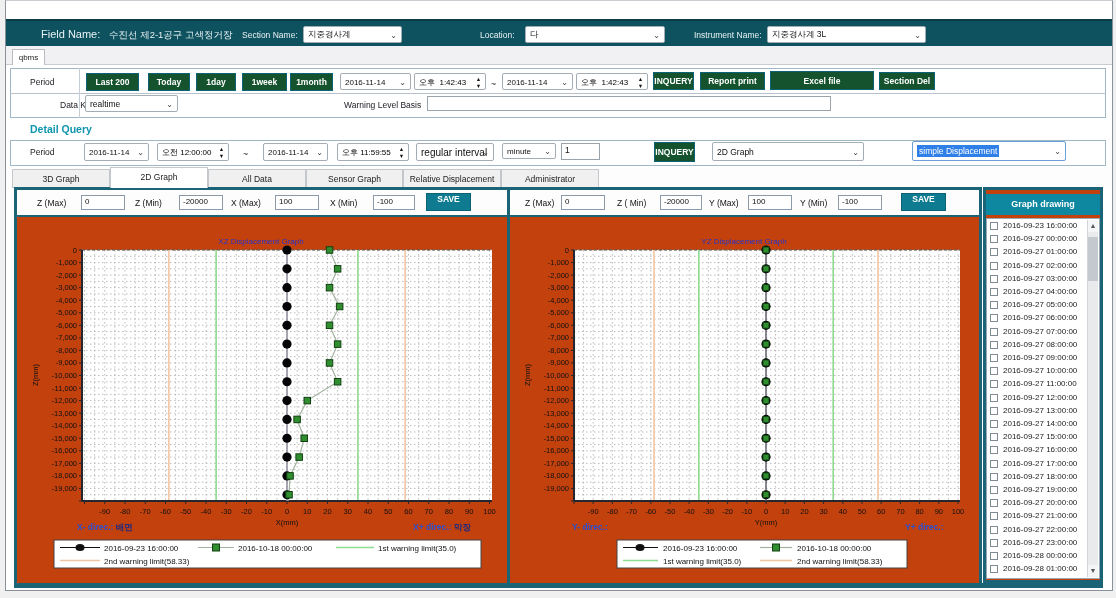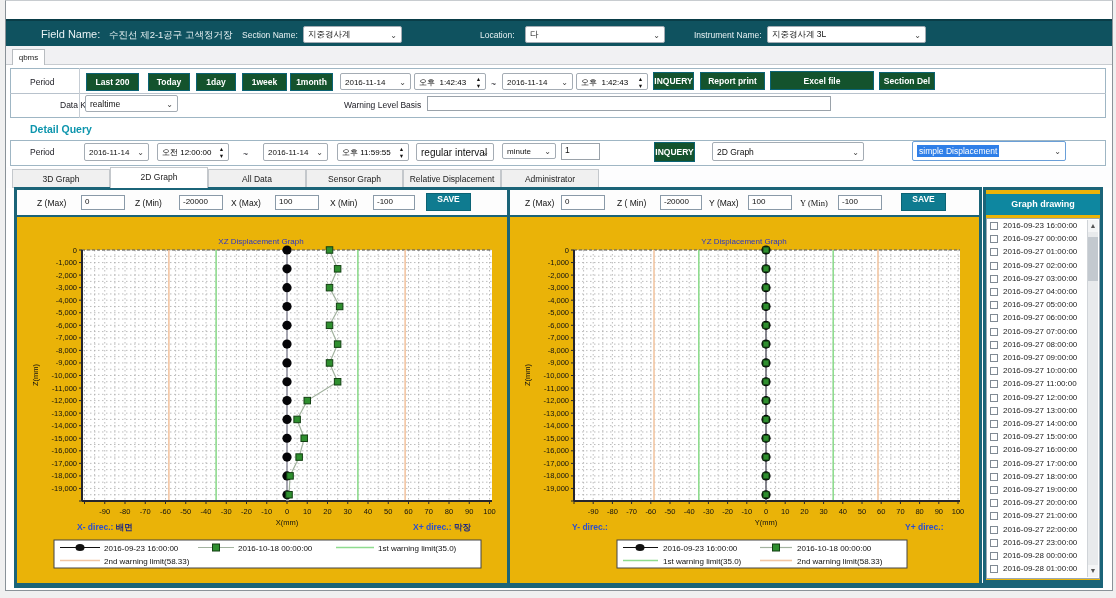--- a/index.html
+++ b/index.html
@@ -22,21 +22,21 @@
 .tealbtn { position:absolute; background:#14532d; color:#fff; font-size:8.5px; font-weight:bold; text-align:center; border:1px solid #0b6375; display:flex; align-items:center; justify-content:center; }
 .lab { position:absolute; font-size:8.5px; color:#1a1a22; }
 .inp { position:absolute; background:#fff; border:1px solid #9aa2aa; font-size:8.5px; color:#111; padding:1px 3px; }
 .spin { position:absolute; background:#fff; border:1px solid #a4acb4; border-radius:2px; font-size:8.5px; }
 .spin .t { position:absolute; left:4px; top:50%; transform:translateY(-50%); white-space:nowrap; }
 .spin .ud { position:absolute; right:2px; top:2px; bottom:1px; width:9px; font-size:5.5px; color:#111; text-align:center; line-height:7px; }
 .dq { position:absolute; left:30px; top:123px; font-size:10.5px; font-weight:bold; color:#0d95ad; }
 .tabs2 { position:absolute; left:6px; top:167px; width:1106px; height:21px; background:#fdfdfe; }
 .t2 { position:absolute; top:2px; height:19px; background:#f0f0f0; border:1px solid #c4c8cc; font-size:8.5px; color:#222; text-align:center; padding-top:4px; }
 .t2.act { top:0px; height:21px; background:#fff; border-bottom:none; z-index:2; }
-.panel { position:absolute; background:#eab308; border:3px solid #1b6478; }
+.panel { position:absolute; background:#c2410c; border:3px solid #1b6478; }
 .phead { position:absolute; left:0; top:0; right:0; height:27px; border-bottom:2px solid #1b6478; background:#fdfdfd; }
 .plab { position:absolute; font-size:8.5px; color:#111; top:8px; }
 .pinp { position:absolute; top:5px; height:15px; background:#fff; border:1px solid #8a9aa8; font-size:8px; padding:1px 3px; color:#111; }
 .savebtn { position:absolute; top:3px; height:18px; background:#0f7b90; border:1px solid #0b6375; color:#fff; font-weight:bold; font-size:8.5px; text-align:center; }
 .gd-head { position:absolute; left:0px; top:4px; width:114px; height:21px; background:#0e87a0; color:#fff; font-size:9px; font-weight:bold; text-align:center; padding-top:5px; }
 .list { position:absolute; left:0px; top:28px; width:114px; height:361px; background:#fff; border:1px solid #9aa8b4; overflow:hidden; }
 .row { position:absolute; left:3px; height:13px; font-size:8px; color:#222; white-space:nowrap; }
 .cb { position:absolute; left:0px; top:1px; width:8px; height:8px; border:1px solid #808a94; background:#fff; }
 .rt { position:absolute; left:13px; top:0px; }
 .sbar { position:absolute; right:1px; top:1px; width:11px; bottom:1px; background:#e8eaec; border-left:1px solid #d0d4d8; }
@@ -402,21 +402,21 @@
   </div>
 
   <div class="panel" style="left:507px; top:187px; width:475px; height:399px;">
     <div class="phead">
       <div class="plab" style="left:15px;">Z (Max)</div>
         <div class="pinp" style="left:51px; width:44px;">0</div>
       <div class="plab" style="left:107px;">Z ( Min)</div>
         <div class="pinp" style="left:150px; width:42px;">-20000</div>
       <div class="plab" style="left:199px;">Y (Max)</div>
         <div class="pinp" style="left:238px; width:44px;">100</div>
-      <div class="plab" style="left:290px;font-family:Liberation Serif, serif;">Y (Min)</div>
+      <div class="plab" style="left:290px;">Y (Min)</div>
         <div class="pinp" style="left:328px; width:44px;">-100</div>
       <div class="savebtn" style="left:391px; width:45px;">SAVE</div>
     </div>
     <svg width="465" height="364" style="position:absolute; left:0; top:26px;">
         <rect x="64" y="34" width="386" height="251" fill="#ffffff"></rect>
         <g stroke="#ababab" stroke-width="0.8" stroke-dasharray="1.5,2.5">
           <line x1="64" y1="34" x2="450" y2="34"></line>
           <line x1="64" y1="40.27" x2="450" y2="40.27"></line>
           <line x1="64" y1="46.55" x2="450" y2="46.55"></line>
           <line x1="64" y1="52.82" x2="450" y2="52.82"></line>

